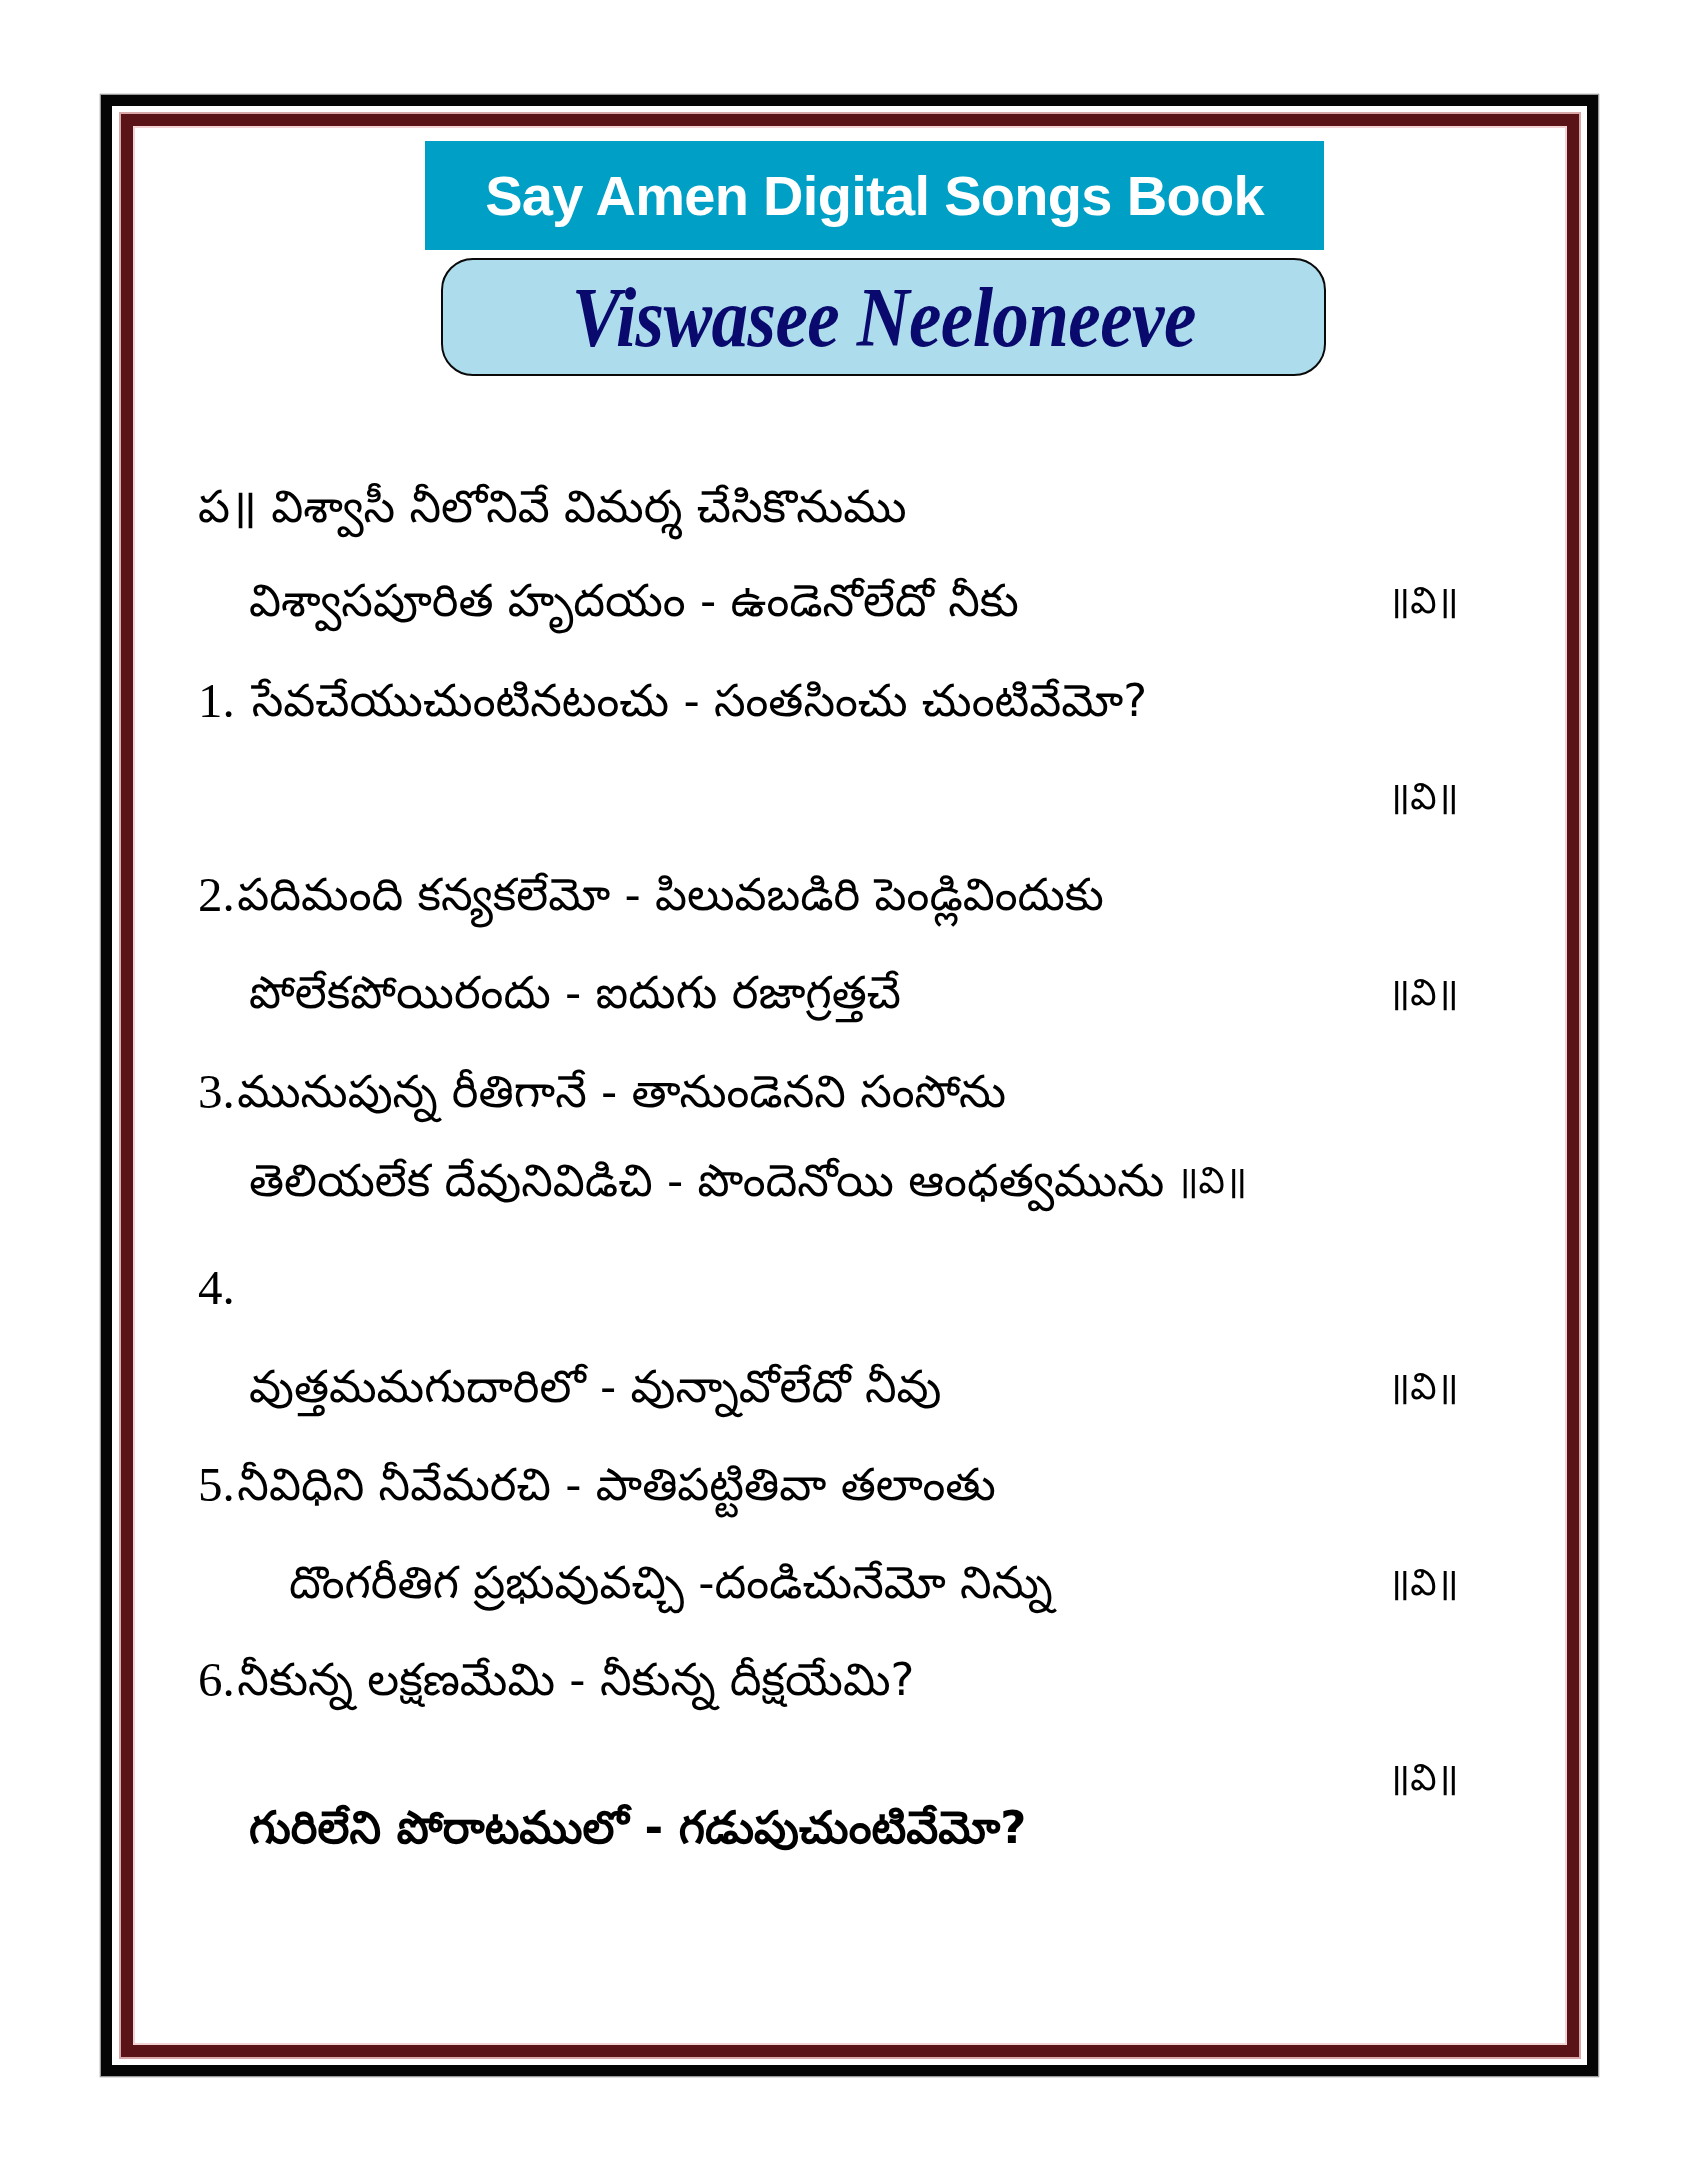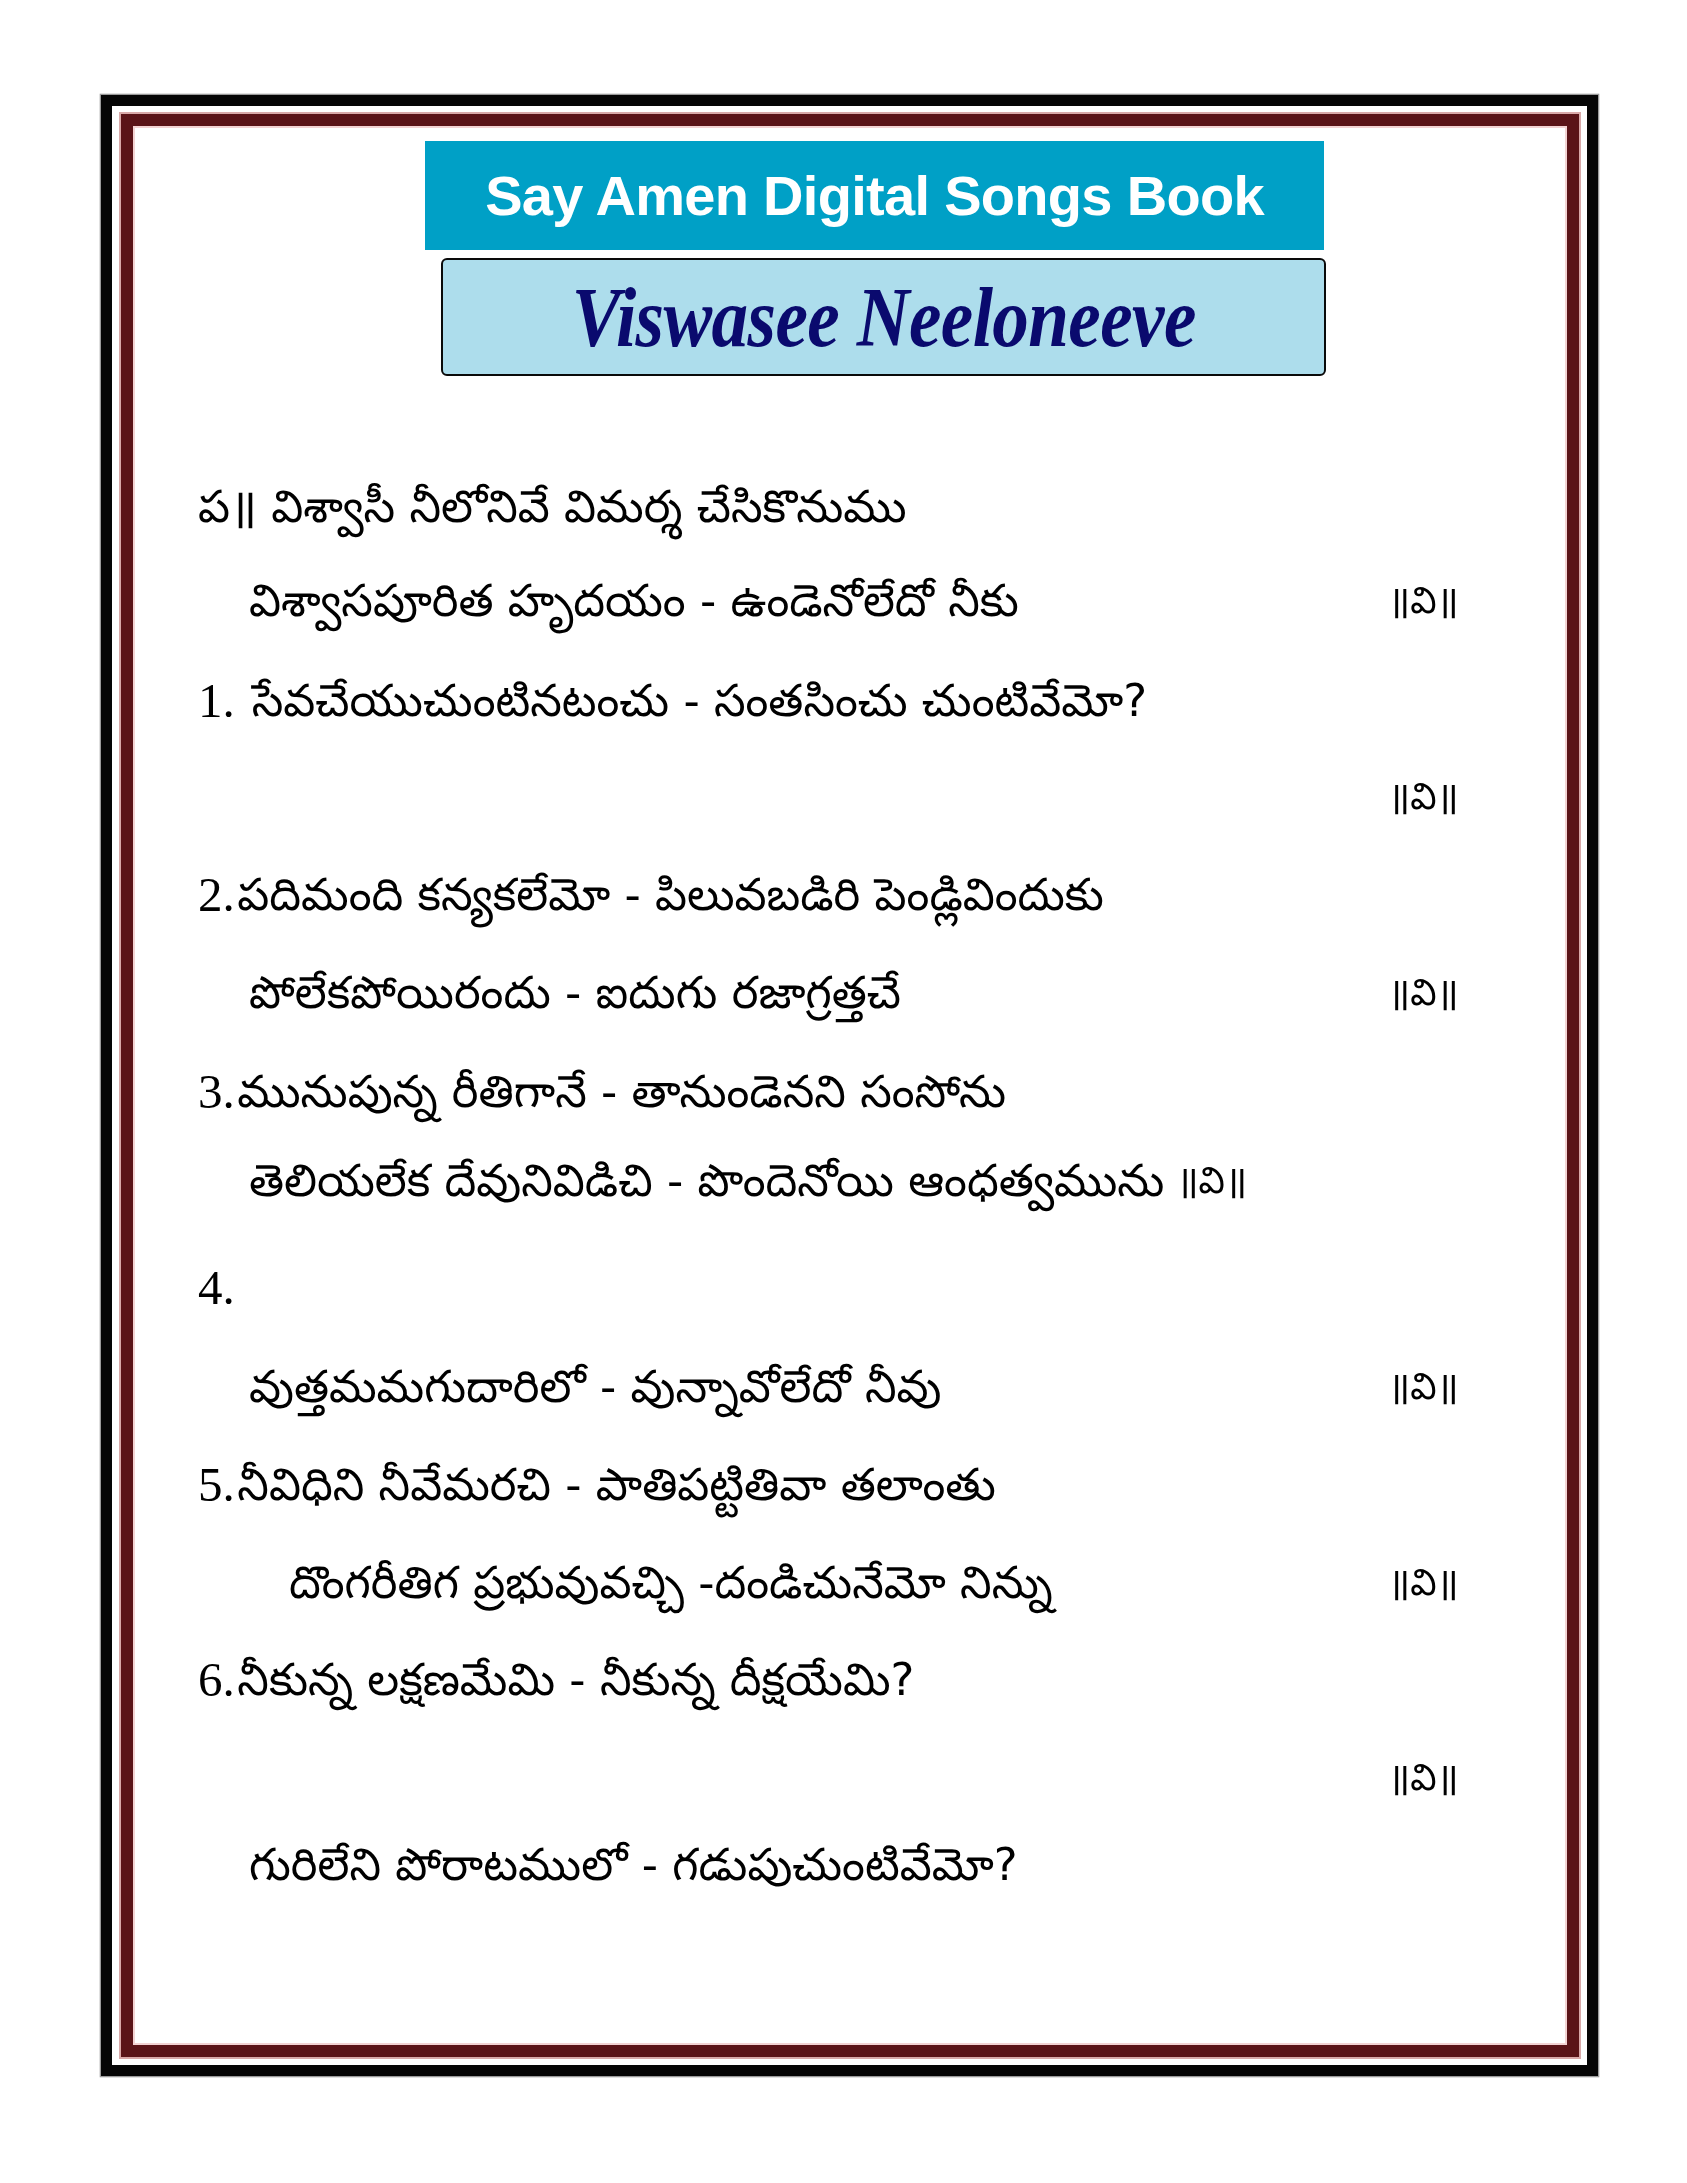--- a/index.html
+++ b/index.html
@@ -56,21 +56,21 @@
   }
   .title-box {
     position: absolute;
     left: 441px;
     top: 258px;
     width: 885px;
     height: 118px;
     box-sizing: border-box;
     background: #ADDDEC;
     border: 2.6px solid #0a0a0a;
-    border-radius: 6px;
+    border-radius: 32px;
     display: flex;
     align-items: center;
     justify-content: center;
     overflow: hidden;
   }
   .title-text {
     color: #0A0A6E;
     font-family: "Liberation Serif", "DejaVu Serif", serif;
     font-style: italic;
     font-weight: bold;
@@ -184,19 +184,19 @@
   </div>
   <div class="lyric-line indent" style="top:1536px;margin-left:40px;">
     <span>దొంగరీతిగ ప్రభువువచ్చి -దండిచునేమో నిన్ను</span>
   </div>
   <div class="refrain-marker" style="top:1536px;">॥వి॥</div>
 
   <div class="lyric-line lead" style="top:1633px;">
     <span class="line-number">6.</span>
       <span>నీకున్న లక్షణమేమి - నీకున్న దీక్షయేమి?</span>
   </div>
-  <div class="lyric-line indent" style="top:1818px;">
+  <div class="lyric-line indent" style="top:1781px;font-weight:bold;">
     <span>గురిలేని పోరాటములో - గడుపుచుంటివేమో?</span>
   </div>
   <div class="refrain-marker" style="top:1731px;">॥వి॥</div>
 
 </div>
 
 
 </body></html>

